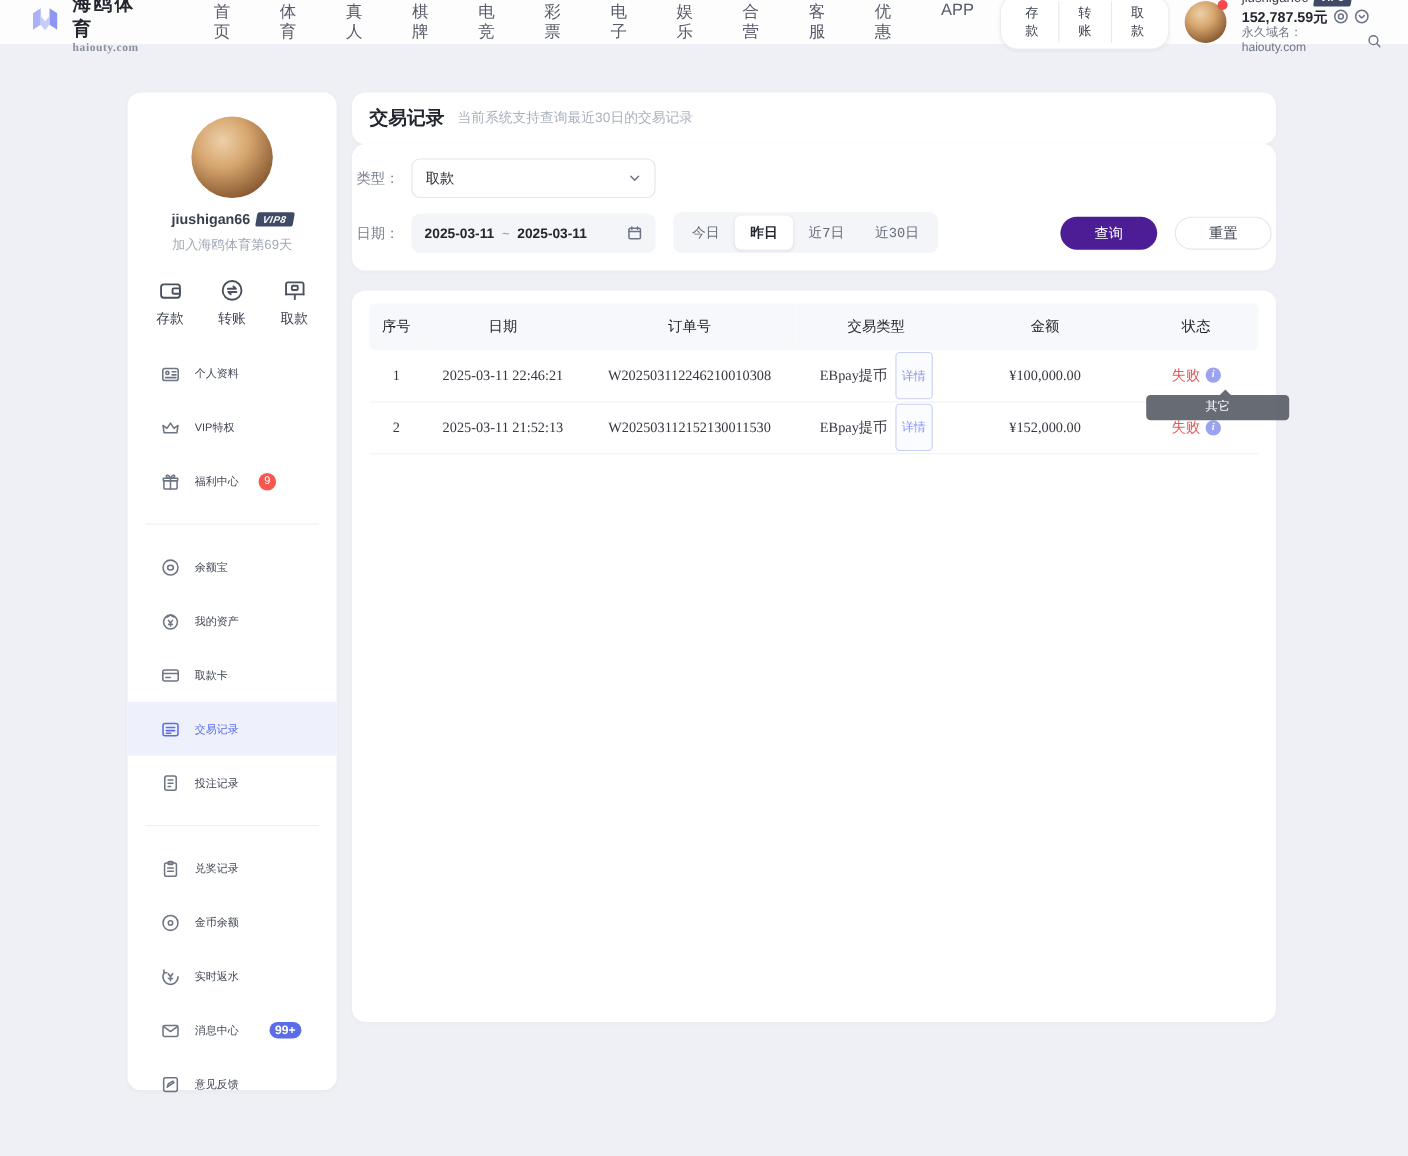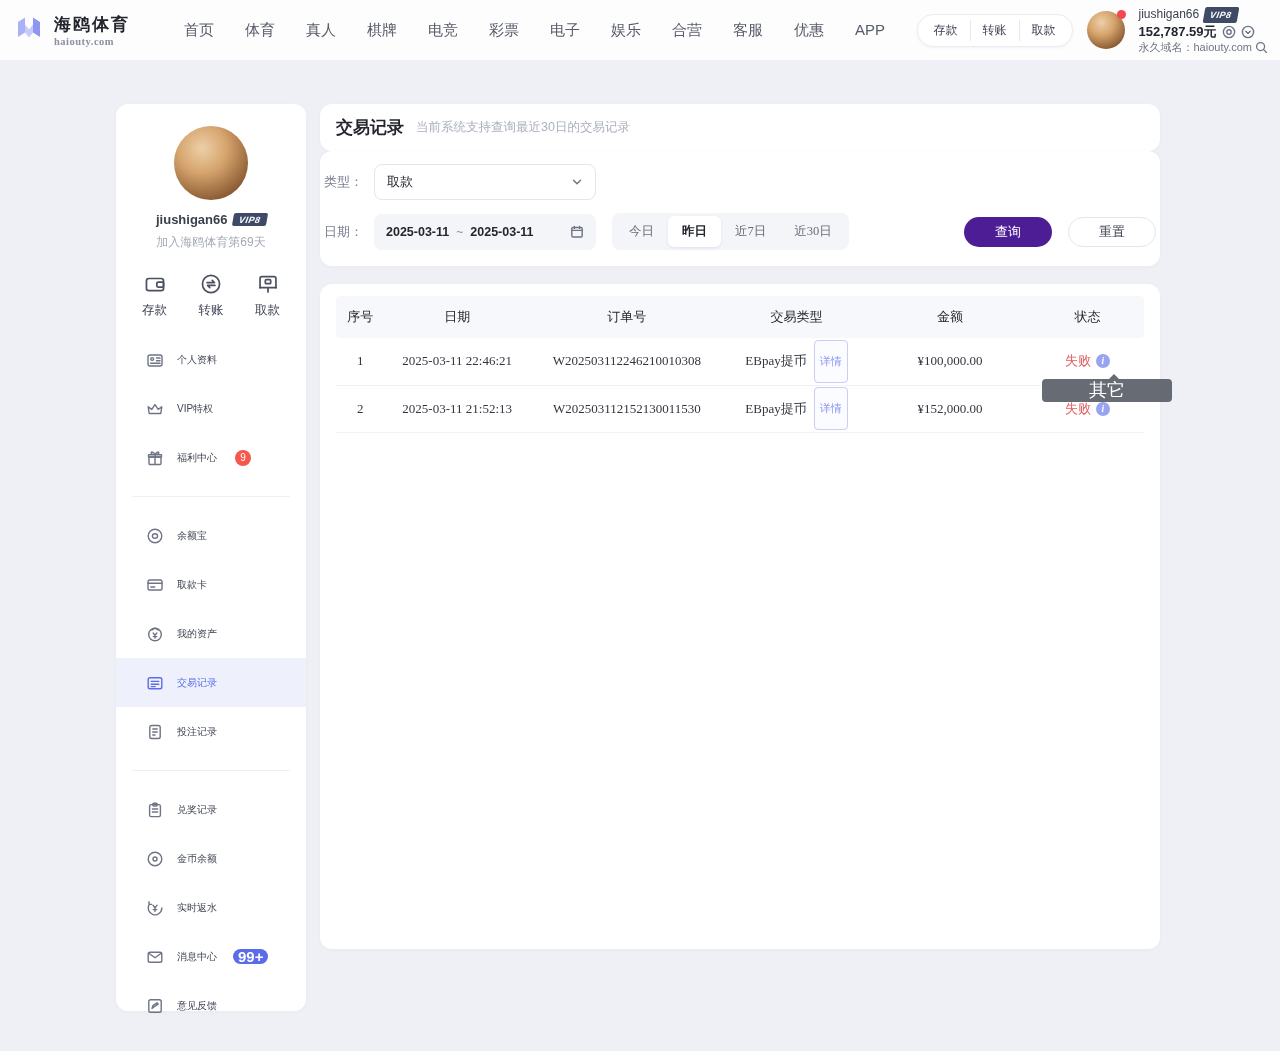--- a/index.html
+++ b/index.html
@@ -5,21 +5,21 @@
   * { margin:0; padding:0; box-sizing:border-box; }
   html,body { width:1280px; height:1051px; }
   body {
     font-family:"Liberation Sans","DejaVu Sans",sans-serif;
     background:#eef0f5; color:#2b2e37; overflow:hidden; font-size:13px;
   }
   svg { display:block; }
   .ico { stroke:#6d7484; fill:none; stroke-width:1.4; stroke-linecap:round; stroke-linejoin:round; }
 
   
-  .topbar { height:60px; background:#fdfdfe; display:flex; align-items:center; padding:0 12px;gap:24px; }
+  .topbar { height:40px; background:#fdfdfe; display:flex; align-items:center; padding:0 24px;gap:24px; }
   .logo { display:flex; align-items:center; gap:8px; }
   .logo-text b { display:block; font-size:17px; color:#23262e; letter-spacing:2px; }
   .logo-text span { display:block; font-size:10.5px; font-weight:bold; color:#8a90a0; letter-spacing:.5px;font-family:Liberation Serif, serif; }
   .topnav { display:flex; gap:31px; margin-left:30px; }
   .topnav .nav-item { font-size:15px; color:#575c68; cursor:pointer; }
   .tb-right { margin-left:auto; display:flex; align-items:center; gap:14px; }
   .quick-pill { display:flex; align-items:center; background:#fff; border:1px solid #ececf2; border-radius:16px; padding:5px 4px; box-shadow:0 1px 3px rgba(40,50,90,.05); }
   .quick-pill button { background:none; border:none; font-size:12px; color:#3a3f4c; padding:2px 12px; cursor:pointer; font-family:inherit; }
   .quick-pill button + button { border-left:1px solid #e7e9ef; }
   .tb-avatar-wrap { position:relative; width:38px; height:38px; }
@@ -49,60 +49,60 @@
   .qa-label { font-size:12.5px; color:#3c4150; }
   .menu-group { padding:6px 0; }
   .divider { height:1px; background:#eef0f4; margin:8px 16px; }
   .menu-item { display:flex; align-items:center; height:49px; padding-left:30px; cursor:pointer; position:relative; }
   .mi-icon { width:18px; margin-right:13px; }
   .mi-label { font-size:10px; color:#3f4552; }
   .menu-item.active { background:#eef1fc; }
   .menu-item.active .mi-label { color:#5b6ce8; }
   .menu-item.active .ico { stroke:#5b6ce8; }
   .badge-red { margin-left:18px; width:16px; height:16px; border-radius:50%; background:#f5594e; color:#fff; font-size:10px; display:flex; align-items:center; justify-content:center; }
-  .badge-blue { margin-left:16px; min-width:28px; height:15px; border-radius:8px; background:#5b6ce8; color:#fff; font-size:15px; font-weight:bold; display:flex; align-items:center; justify-content:center; padding:0 5px; }
+  .badge-blue { margin-left:28px; min-width:28px; height:15px; border-radius:8px; background:#5b6ce8; color:#fff; font-size:11px; font-weight:bold; display:flex; align-items:center; justify-content:center; padding:0 5px; }
 
   
   .main { width:840px; display:flex; flex-direction:column; }
   .header-card { height:47px; display:flex; align-items:center; padding:0 16px; }
   .page-title { font-size:17px; font-weight:bold; color:#23262e; }
   .page-subtitle { font-size:12.5px; color:#aab0bd; margin-left:12px; }
 
   .filter-card { margin-top:0; padding:13px 4px 16px; }
   .f-row { display:flex; align-items:center; }
   .f-row + .f-row { margin-top:13px; }
   .f-label { width:36px; font-size:13px; color:#7a8090; margin-right:14px; white-space:nowrap; }
   .select-box { width:222px; height:36px; background:#fff; border:1px solid #e2e5ee; border-radius:8px; display:flex; align-items:center; padding:0 12px; cursor:pointer; }
   .select-value { font-size:13px; color:#23262e; }
   .select-box .chev { margin-left:auto; }
   .date-box { width:222px; height:36px; background:#f4f5f9; border-radius:8px; display:flex; align-items:center; padding:0 12px; cursor:pointer; }
   .date-val { font-size:12.5px; font-weight:bold; color:#23262e; }
   .date-sep { font-size:12px; color:#8a90a0; margin:0 7px; }
   .date-box .cal { margin-left:auto; }
   .range-group { display:flex; align-items:center; background:#f4f5f9; border-radius:8px; padding:3px; margin-left:16px; }
-  .range-btn { border:none; background:none; font-family:Liberation Serif, serif; font-size:12.5px; color:#666c7a; padding:7px 14px; border-radius:6px; cursor:pointer; }
+  .range-btn { border:none; background:none; font-family:Liberation Mono, monospace; font-size:12.5px; color:#666c7a; padding:7px 14px; border-radius:6px; cursor:pointer; }
   .range-btn.active { background:#fff; color:#23262e; font-weight:bold; box-shadow:0 1px 3px rgba(50,60,90,.10); }
   .f-spacer { flex:1; }
   .btn { height:30px; width:88px; border-radius:16px; font-family:inherit; font-size:13px; cursor:pointer; }
   .btn-primary { background:#4c1d95; border:none; color:#fff; }
   .btn-plain { background:#fff; border:1px solid #e4e6ef; color:#3a3f4c; margin-left:16px; }
 
   .table-card { margin-top:18px; height:665px; padding:12px 16px; position:relative; }
   table { width:100%; border-collapse:collapse; table-layout:fixed;font-family:Liberation Serif, serif; }
   th { background:#f7f8fb; height:42px; font-size:13px; font-weight:500; color:#23262e; }
   th:first-child { border-radius:4px 0 0 4px; }
   th:last-child { border-radius:0 4px 4px 0;text-align:center; }
   td { height:47px; text-align:center; font-size:13px; color:#33363f; border-bottom:1px solid #f1f2f6; }
   .col-no{width:6%;} .col-date{width:18%;} .col-order{width:24%;} .col-type{width:18%;} .col-amt{width:20%;} .col-st{width:14%;}
   .type-cell { display:flex; align-items:center; justify-content:center; gap:7px; }
   .detail-chip { font-size:11px; color:#8d97ef; border:1px solid #c9cef5; background:#fbfcff; border-radius:4px; padding:13px 5px; cursor:pointer; }
   .status-cell { display:flex; align-items:center; justify-content:center; gap:5px; }
   .status-fail { color:#e15b5c; }
   .info-ico { width:14px; height:14px; border-radius:50%; background:#9aa3f0; color:#fff; font-size:9.5px; font-style:italic; font-weight:bold; display:flex; align-items:center; justify-content:center; cursor:pointer; }
-  .tooltip { position:absolute; top:95px; left:722px; width:130px; height:23px; line-height:23px; text-align:center; background:rgba(86,91,101,.9); color:#fff; font-size:18px; border-radius:4px; }
+  .tooltip { position:absolute; top:95px; left:722px; width:130px; height:23px; line-height:23px; text-align:center; background:rgba(86,91,101,.9); color:#fff; font-size:11px; border-radius:4px; }
   .tooltip:before { content:""; position:absolute; top:-5px; left:67px; border:5px solid transparent; border-bottom-color:rgba(86,91,101,.9); border-top:none; }
 </style>
 </head>
 <body>
 
 <header class="topbar">
   <div class="logo">
     <span>
       <svg width="34" height="34" viewBox="0 0 34 34">
         <path fill="#aab1f7" d="M6 9l7-4.5v15L6 24z"></path>
@@ -254,34 +254,34 @@
           <svg width="18" height="18" viewBox="0 0 18 18">
               <circle class="ico" cx="9" cy="9" r="6.8"></circle>
               <ellipse class="ico" cx="9" cy="9" rx="2.6" ry="2.2"></ellipse>
             </svg>
         </span>
         <span class="mi-label">余额宝</span>
       </div>
       <div class="menu-item">
         <span class="mi-icon">
           <svg width="18" height="18" viewBox="0 0 18 18">
+              <circle class="ico" cx="9" cy="9.5" r="6.3"></circle>
+              <path class="ico" d="M6 5l3-2 3 2M7.2 8l1.8 2.4L10.8 8M9 10.4V13M7.3 11.6h3.4"></path>
+            </svg>
+        </span>
+        <span class="mi-label">我的资产</span>
+      </div>
+      <div class="menu-item">
+        <span class="mi-icon">
+          <svg width="18" height="18" viewBox="0 0 18 18">
               <rect class="ico" x="2" y="4" width="14" height="10" rx="1.8"></rect>
               <path class="ico" d="M2 7.2h14M4.8 11h4"></path>
             </svg>
         </span>
         <span class="mi-label">取款卡</span>
-      </div>
-      <div class="menu-item">
-        <span class="mi-icon">
-          <svg width="18" height="18" viewBox="0 0 18 18">
-              <circle class="ico" cx="9" cy="9.5" r="6.3"></circle>
-              <path class="ico" d="M6 5l3-2 3 2M7.2 8l1.8 2.4L10.8 8M9 10.4V13M7.3 11.6h3.4"></path>
-            </svg>
-        </span>
-        <span class="mi-label">我的资产</span>
       </div>
       <div class="menu-item active">
         <span class="mi-icon">
           <svg width="18" height="18" viewBox="0 0 18 18">
               <rect class="ico" x="2.2" y="3.8" width="13.6" height="11" rx="1.8"></rect>
               <path class="ico" d="M5.2 7.4h7.6M5.2 10.2h7.6M5.2 12.6h4"></path>
             </svg>
         </span>
         <span class="mi-label">交易记录</span>
       </div>

